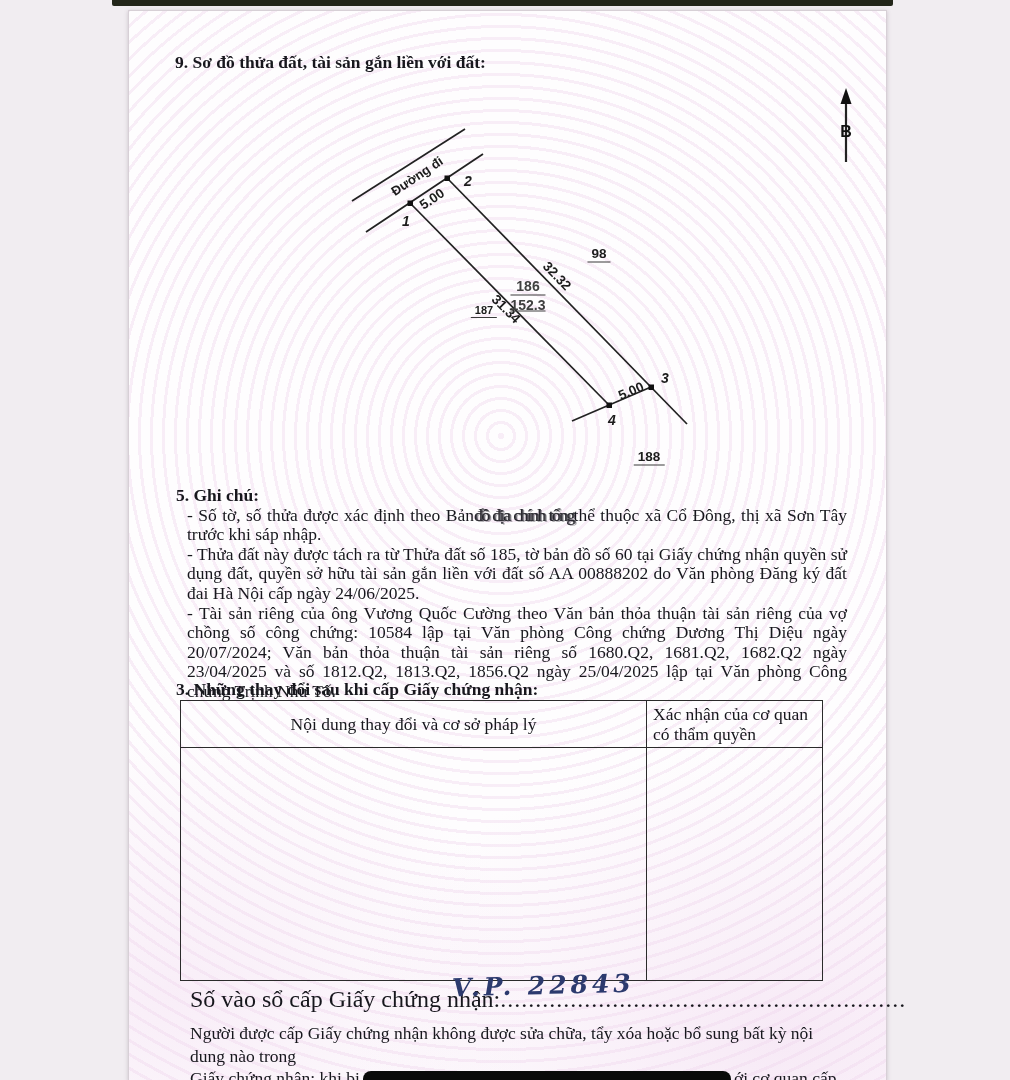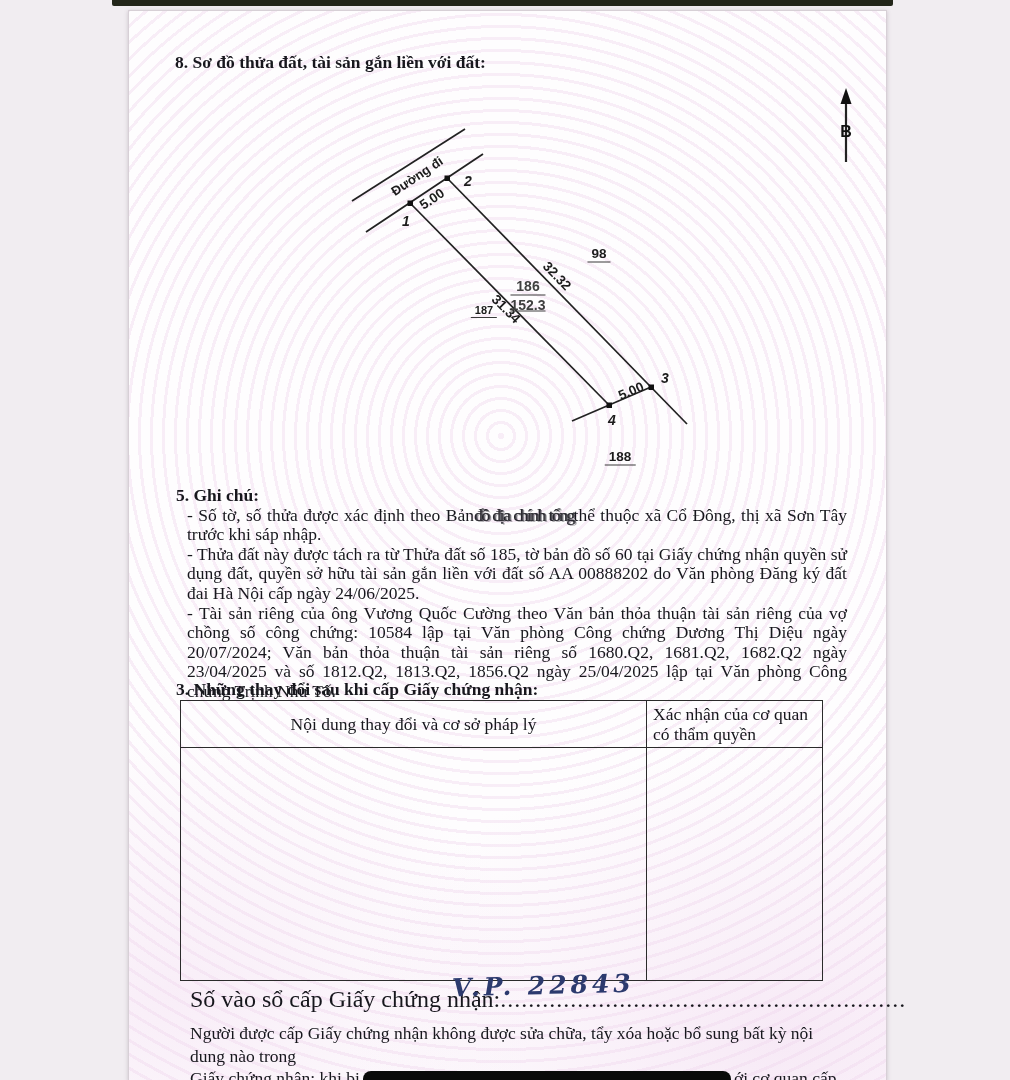--- a/index.html
+++ b/index.html
@@ -66,21 +66,21 @@
 </style>
 </head>
 <body>
 
 <div id="canvas">
 
   <div class="scan-topbar"></div>
 
   <div class="page"></div>
 
-  <div class="abs h" style="left:175px;top:52px;">8. Sơ đồ thửa đất, tài sản gắn liền với đất:</div>
+  <div class="abs h" style="left:175px;top:52px;">9. Sơ đồ thửa đất, tài sản gắn liền với đất:</div>
 
   <svg class="abs" style="left:0;top:0;" width="1010" height="520" viewBox="0 0 1010 520">
     <g stroke="#222" stroke-width="1.7" fill="none">
       <line x1="352" y1="201" x2="465" y2="129"></line>
       <line x1="366" y1="232" x2="483" y2="154"></line>
       <line x1="410" y1="203" x2="609" y2="405"></line>
       <line x1="447" y1="178" x2="687" y2="424"></line>
       <line x1="572" y1="421" x2="651" y2="387"></line>
       <line x1="846" y1="162" x2="846" y2="99" stroke-width="2.2"></line>
     </g>
@@ -104,21 +104,21 @@
   <div class="lbl vertex" style="left:665px;top:378px;">3</div>
   <div class="lbl vertex" style="left:612px;top:420px;">4</div>
 
   <div class="frac" style="left:528px;top:295px;">
     <div class="num">186</div>
     <div class="den">152.3</div>
   </div>
 
   <div class="lbl" style="left:599px;top:253px;"><span class="ulbl">98</span></div>
   <div class="lbl" style="left:468px;top:310px;font-size:11px;margin-left:16px;"><span class="ulbl">187</span></div>
-  <div class="lbl" style="left:620px;top:456px;text-align:center;"><span class="ulbl">188</span></div>
+  <div class="lbl" style="left:649px;top:456px;text-align:center;"><span class="ulbl">188</span></div>
 
   <div class="north-b">B</div>
 
   <div class="textblock">
     <div class="h">5. Ghi chú:</div>
     <div><span>- Số tờ, số thửa được xác định theo Bản</span><span class="garble">đồ địa chính tổng</span><span>thể thuộc xã Cổ Đông, thị xã Sơn Tây trước khi sáp nhập.</span></div>
     <div>- Thửa đất này được tách ra từ Thửa đất số 185, tờ bản đồ số 60 tại Giấy chứng nhận quyền sử dụng đất, quyền sở hữu tài sản gắn liền với đất số AA 00888202 do Văn phòng Đăng ký đất đai Hà Nội cấp ngày 24/06/2025.</div>
     <div>- Tài sản riêng của ông Vương Quốc Cường theo Văn bản thỏa thuận tài sản riêng của vợ chồng số công chứng: 10584 lập tại Văn phòng Công chứng Dương Thị Diệu ngày 20/07/2024; Văn bản thỏa thuận tài sản  riêng số 1680.Q2, 1681.Q2, 1682.Q2 ngày 23/04/2025 và số 1812.Q2, 1813.Q2, 1856.Q2 ngày 25/04/2025 lập tại Văn phòng Công chứng Trịnh Như Tố.</div>
   </div>
 

